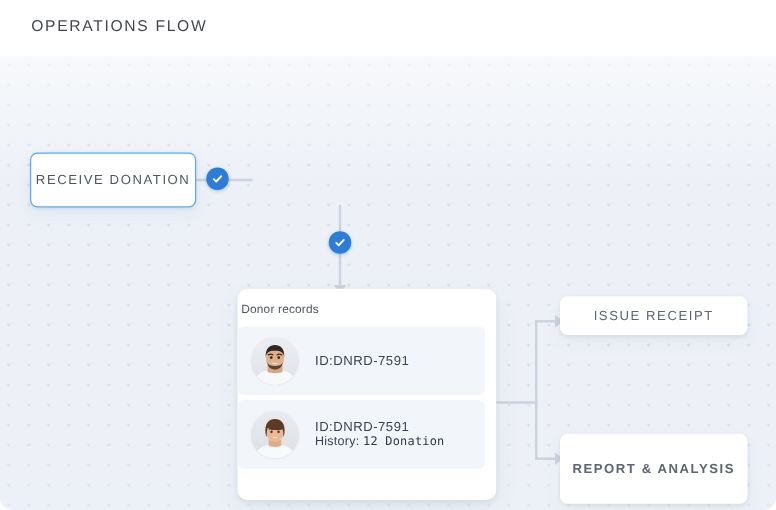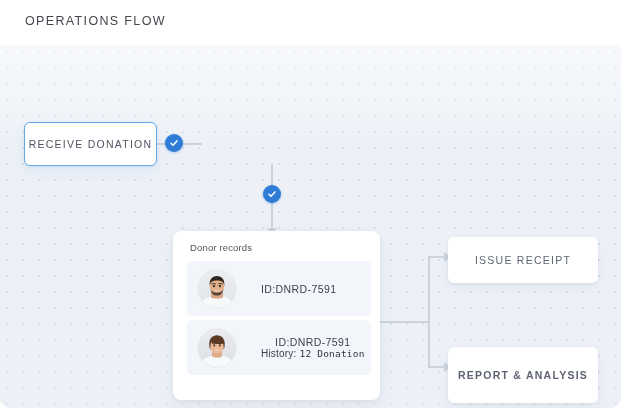--- a/index.html
+++ b/index.html
@@ -50,21 +50,21 @@
     box-shadow:0 1px 3px rgba(78,98,130,0.10), 0 6px 14px rgba(78,98,130,0.06);
     z-index:4;
   }
   .node.active{
     border:1.4px solid #62a8e6;
     box-shadow:0 1px 3px rgba(70,140,210,0.13), 0 6px 14px rgba(70,140,210,0.08);
     color:#4e5561;
   }
   #node-receive{left:24px;top:77px;width:133px;height:44px;}
   #node-process{left:196px;top:79px;width:155px;height:40px;}
-  #node-issue{left:448px;top:192px;width:150px;height:46px;}
+  #node-issue{left:448px;top:192px;width:150px;height:31px;}
   #node-report{left:448px;top:302px;width:150px;height:56px;font-weight:bold;}
   
   .line{position:absolute;background:#ccd3de;z-index:1;}
   .line.h{height:2px;}
   .line.v{width:2px;}
   #lnk-r-p{left:150px;top:98px;width:52px;}
   #lnk-p-card{left:271px;top:119px;height:68px;width:2px;}
   #lnk-card-out{left:380px;top:276px;width:50px;height:2px;}
   #lnk-bus{left:428px;top:212px;width:2px;height:111px;}
   #lnk-to-issue{left:428px;top:211px;width:22px;}
@@ -87,41 +87,41 @@
     position:absolute;width:18px;height:18px;border-radius:50%;
     background:#2e7cd6;z-index:6;
     display:flex;align-items:center;justify-content:center;
     box-shadow:0 1px 3px rgba(46,124,214,0.35);
   }
   .badge svg{display:block;}
   #badge-1{left:165px;top:89px;}
   #badge-2{left:263px;top:140px;}
   
   #donor-card{
-    position:absolute;left:173px;top:186px;width:207px;height:169px;
+    position:absolute;left:190px;top:186px;width:207px;height:169px;
     background:#ffffff;border-radius:8px;z-index:5;box-sizing:border-box;
     box-shadow:0 1px 4px rgba(78,98,130,0.10), 0 8px 20px rgba(78,98,130,0.07);
-    padding:10px 9px 9px 14px;
+    padding:10px 9px 9px 0;
   }
   .card-title{
     font-size:9.5px;color:#4e5561;letter-spacing:0.15px;
     margin:1px 0 8px 3px;
   }
   .rec-row{
     display:flex;align-items:center;
     background:#f2f5f9;border-radius:5px;
     height:55px;padding:0 10px;margin-bottom:4px;
   }
   .avatar{
     width:38px;height:38px;border-radius:50%;flex:0 0 38px;
     overflow:hidden;position:relative;background:#e3e6ea;
     border:1px solid #eef0f3;
   }
   .avatar svg{position:absolute;left:0;top:0;}
-  .rec-text{margin-left:24px;display:flex;flex-direction:column;gap:0;align-items:center;}
+  .rec-text{margin-left:12px;display:flex;flex-direction:column;gap:0;}
   .rec-id{font-size:10.5px;color:#3c4350;letter-spacing:0.4px;}
   .rec-hist{font-size:10px;color:#3c4350;letter-spacing:0.2px;white-space:nowrap;}
   .rec-hist .val{
     font-family:"DejaVu Sans Mono", monospace;
     font-size:9.5px;color:#2c3445;letter-spacing:0.2px;
   }
 </style>
 </head>
 <body>
 

